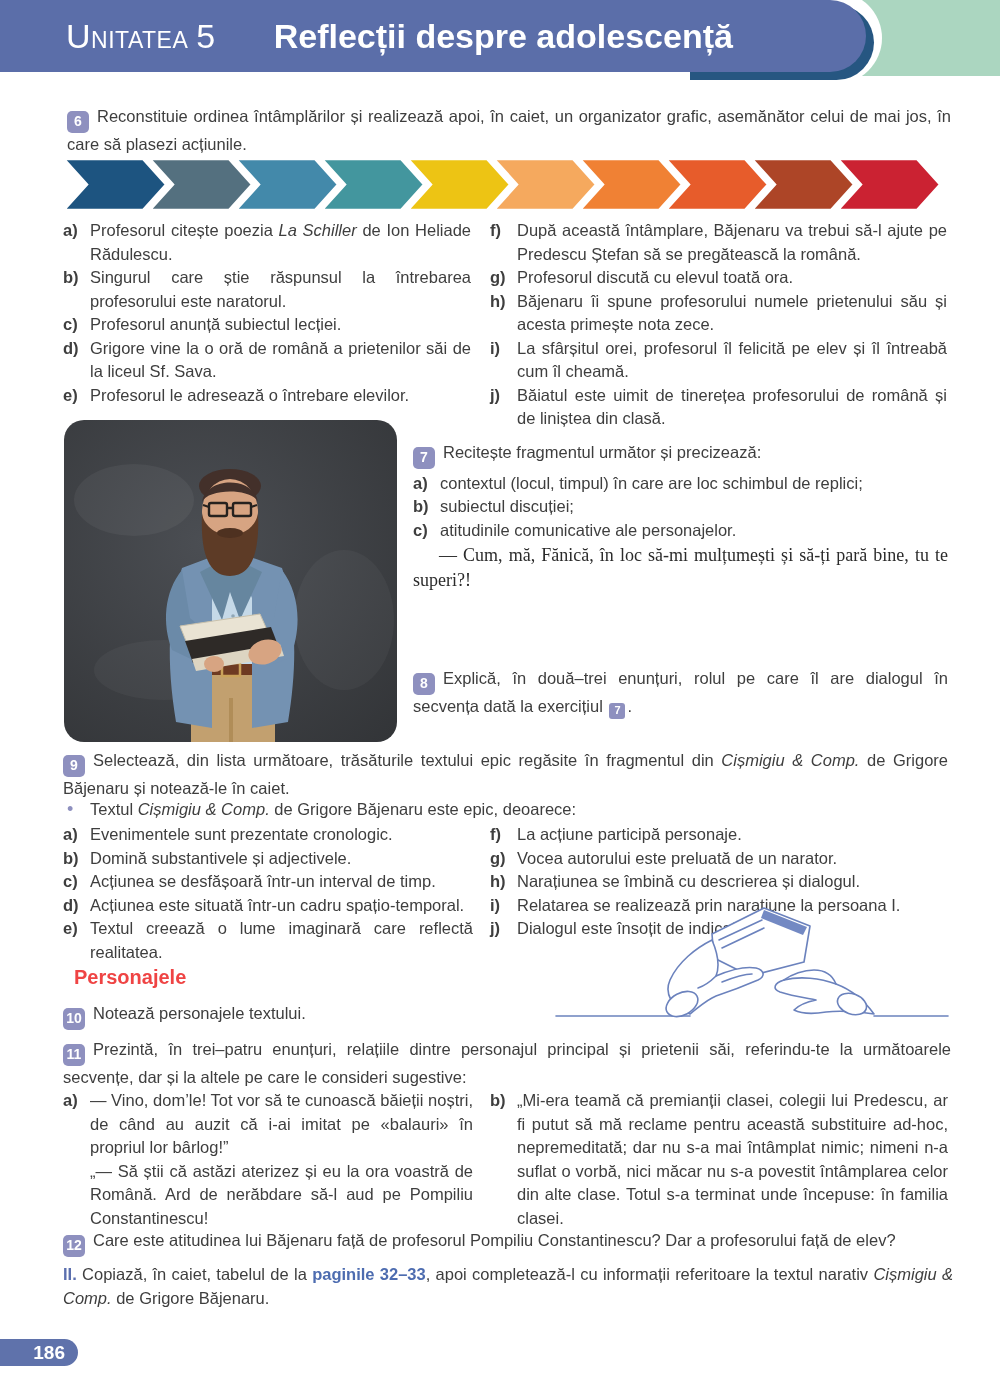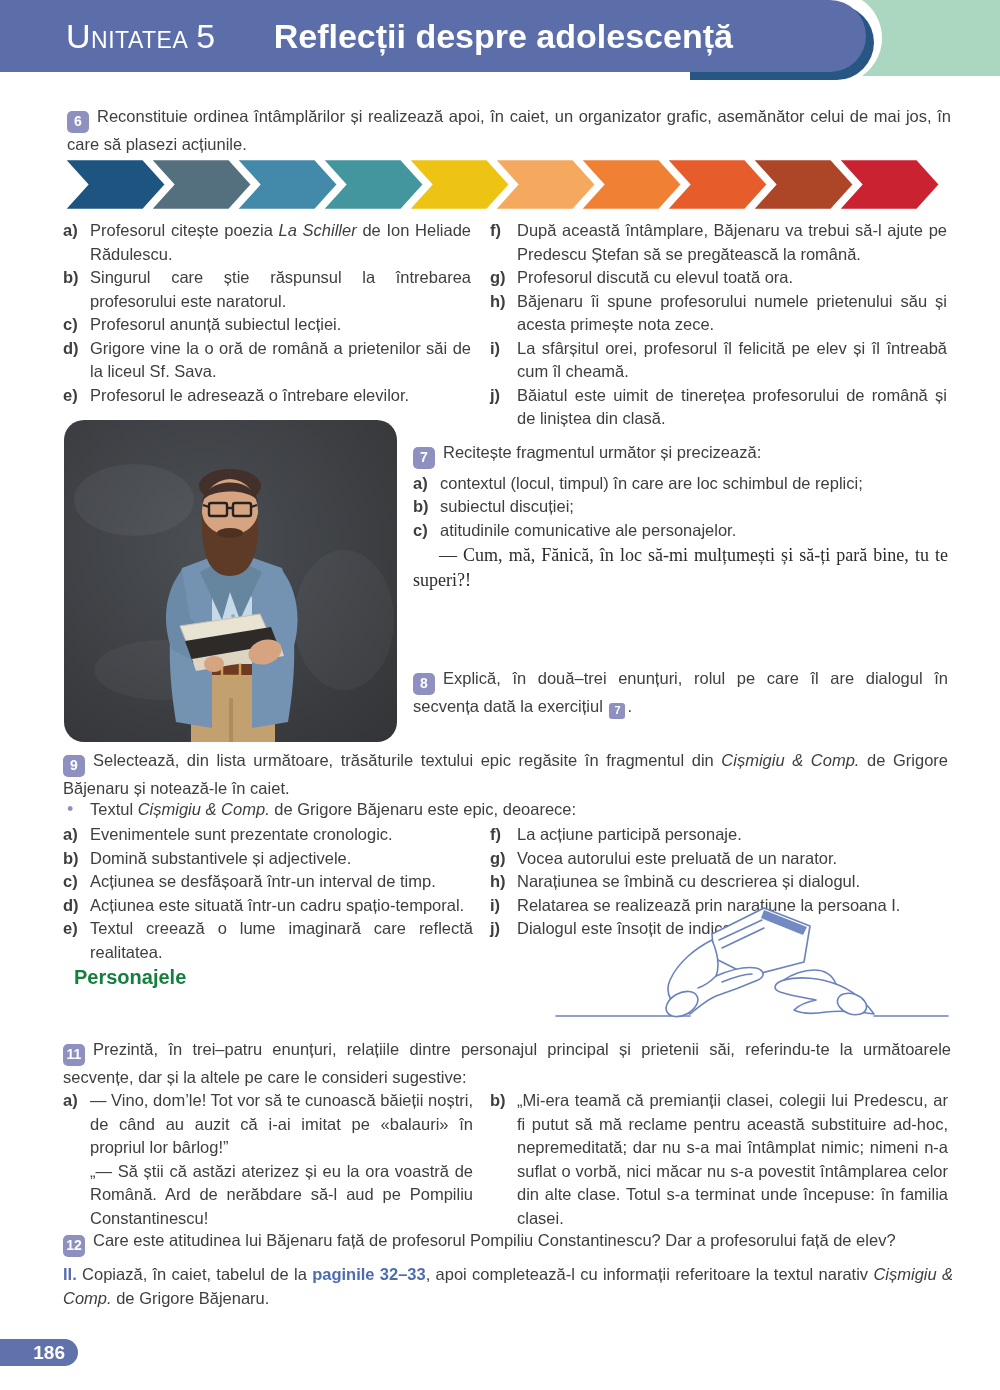--- a/index.html
+++ b/index.html
@@ -26,21 +26,21 @@
          margin-right:8px;vertical-align:-4px;}
   .badge-sm{min-width:16px;height:16px;font-size:11px;border-radius:3px;margin:0 2px;vertical-align:-2px;}
   .para{font-size:16.5px;line-height:23.5px;text-align:justify;}
   .li{display:grid;grid-template-columns:27px 1fr;font-size:16.5px;line-height:23.5px;}
   .li .lbl{font-weight:bold;}
   .li .txt{text-align:justify;}
   .it{font-style:italic;}
   .serif{font-family:"Liberation Serif",serif;font-size:18px;line-height:25px;color:#2b2b2b;
          text-align:justify;text-indent:26px;margin:1px 0 0 0;}
   .qp{margin:0;text-align:justify;}
-  .heading-purple{color:#15803d;font-weight:bold;font-size:20px;}
+  .heading-purple{color:#ef4444;font-weight:bold;font-size:20px;}
   .bullet-row{display:grid;grid-template-columns:27px 1fr;font-size:16.5px;line-height:23.5px;}
   .bullet-dot{color:#8e90bf;font-size:18px;line-height:23.5px;padding-left:4px;}
   .roman{color:#5b6fae;font-weight:bold;}
   .pagelink{color:#4d6cb0;font-weight:bold;}
   .photo{position:absolute;left:64px;top:420px;width:333px;height:322px;border-radius:20px;overflow:hidden;}
   .page-badge{position:absolute;left:0;top:1339px;width:78px;height:27px;background:#5f72ab;
               border-radius:0 14px 14px 0;box-shadow:0 0 0 3px #fff;
               display:flex;align-items:center;justify-content:flex-end;padding-right:13px;box-sizing:border-box;
               color:#fff;font-weight:bold;font-size:19px;}
 </style>
@@ -270,20 +270,23 @@
     <path d="M170,86 C180,82 192,78 200,78"></path>
     <ellipse cx="130" cy="108" rx="17" ry="11" transform="rotate(-28 130 108)" fill="#ffffff"></ellipse>
 
     <path d="M322,118 C312,104 300,94 284,88 C268,82 248,80 232,84 C222,87 220,93 228,96 C240,100 254,102 264,104 C254,106 246,110 242,114 C250,118 262,118 274,116 C290,114 308,116 322,118 Z" fill="#ffffff"></path>
     <path d="M232,84 C240,78 252,74 262,74 C272,74 280,78 284,88"></path>
     <ellipse cx="300" cy="108" rx="15" ry="10" transform="rotate(20 300 108)" fill="#ffffff"></ellipse>
   </svg>
 
   <div class="heading-purple abs" style="left:74px;top:966px;">Personajele</div>
 
+  <p class="para abs" style="left:63px;top:1002px;width:520px;margin:0;">
+    <span class="badge">10</span><span>Notează personajele textului.</span>
+  </p>
 
   <p class="para abs" style="left:63px;top:1038px;width:888px;margin:0;">
     <span class="badge">11</span><span>Prezintă, în trei–patru enunțuri, relațiile dintre personajul principal și prietenii săi, referindu-te la următoarele secvențe, dar și la altele pe care le consideri sugestive:</span>
   </p>
 
   <div class="li abs" style="left:63px;top:1089px;width:410px;">
     <span class="lbl">a)</span>
     <span class="txt">
       <p class="qp">— Vino, dom’le! Tot vor să te cunoască băieții noștri, de când au auzit că i-ai imitat pe «balauri» în propriul lor bârlog!”</p>
       <p class="qp">„— Să știi că astăzi aterizez și eu la ora voastră de Română. Ard de nerăbdare să-l aud pe Pompiliu Constantinescu!</p>

